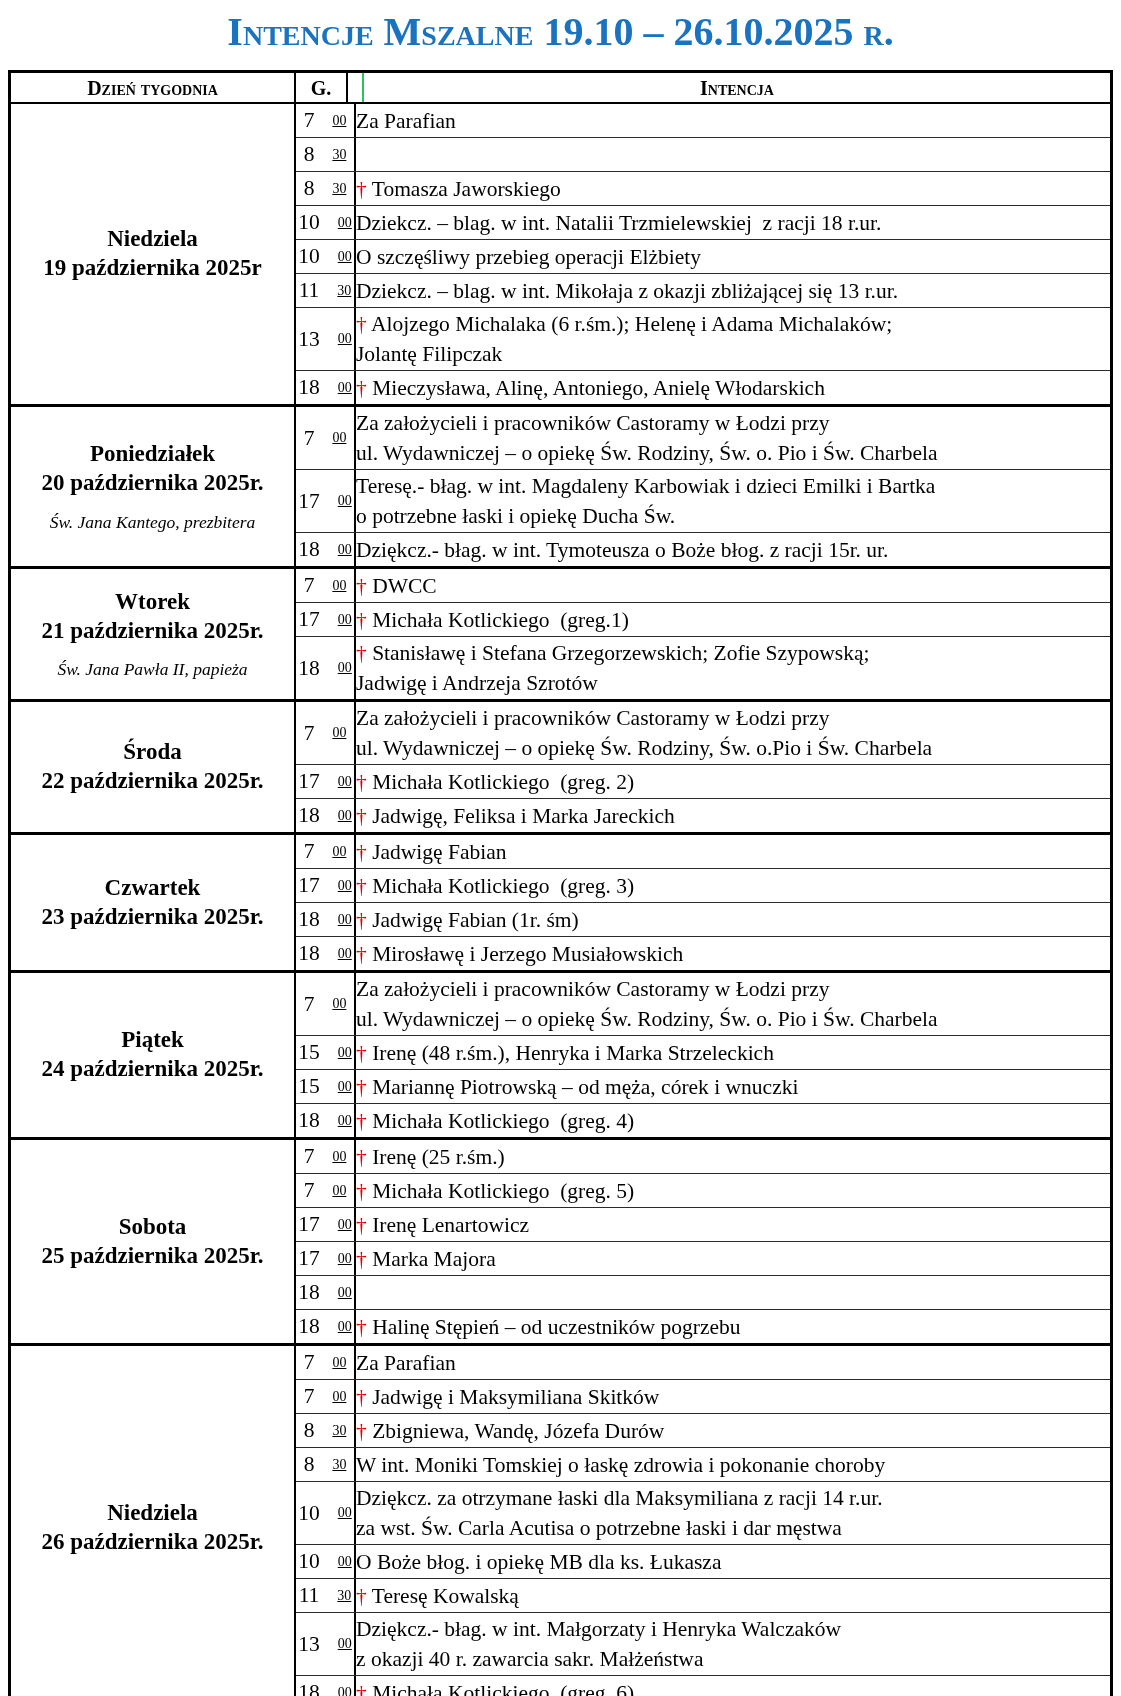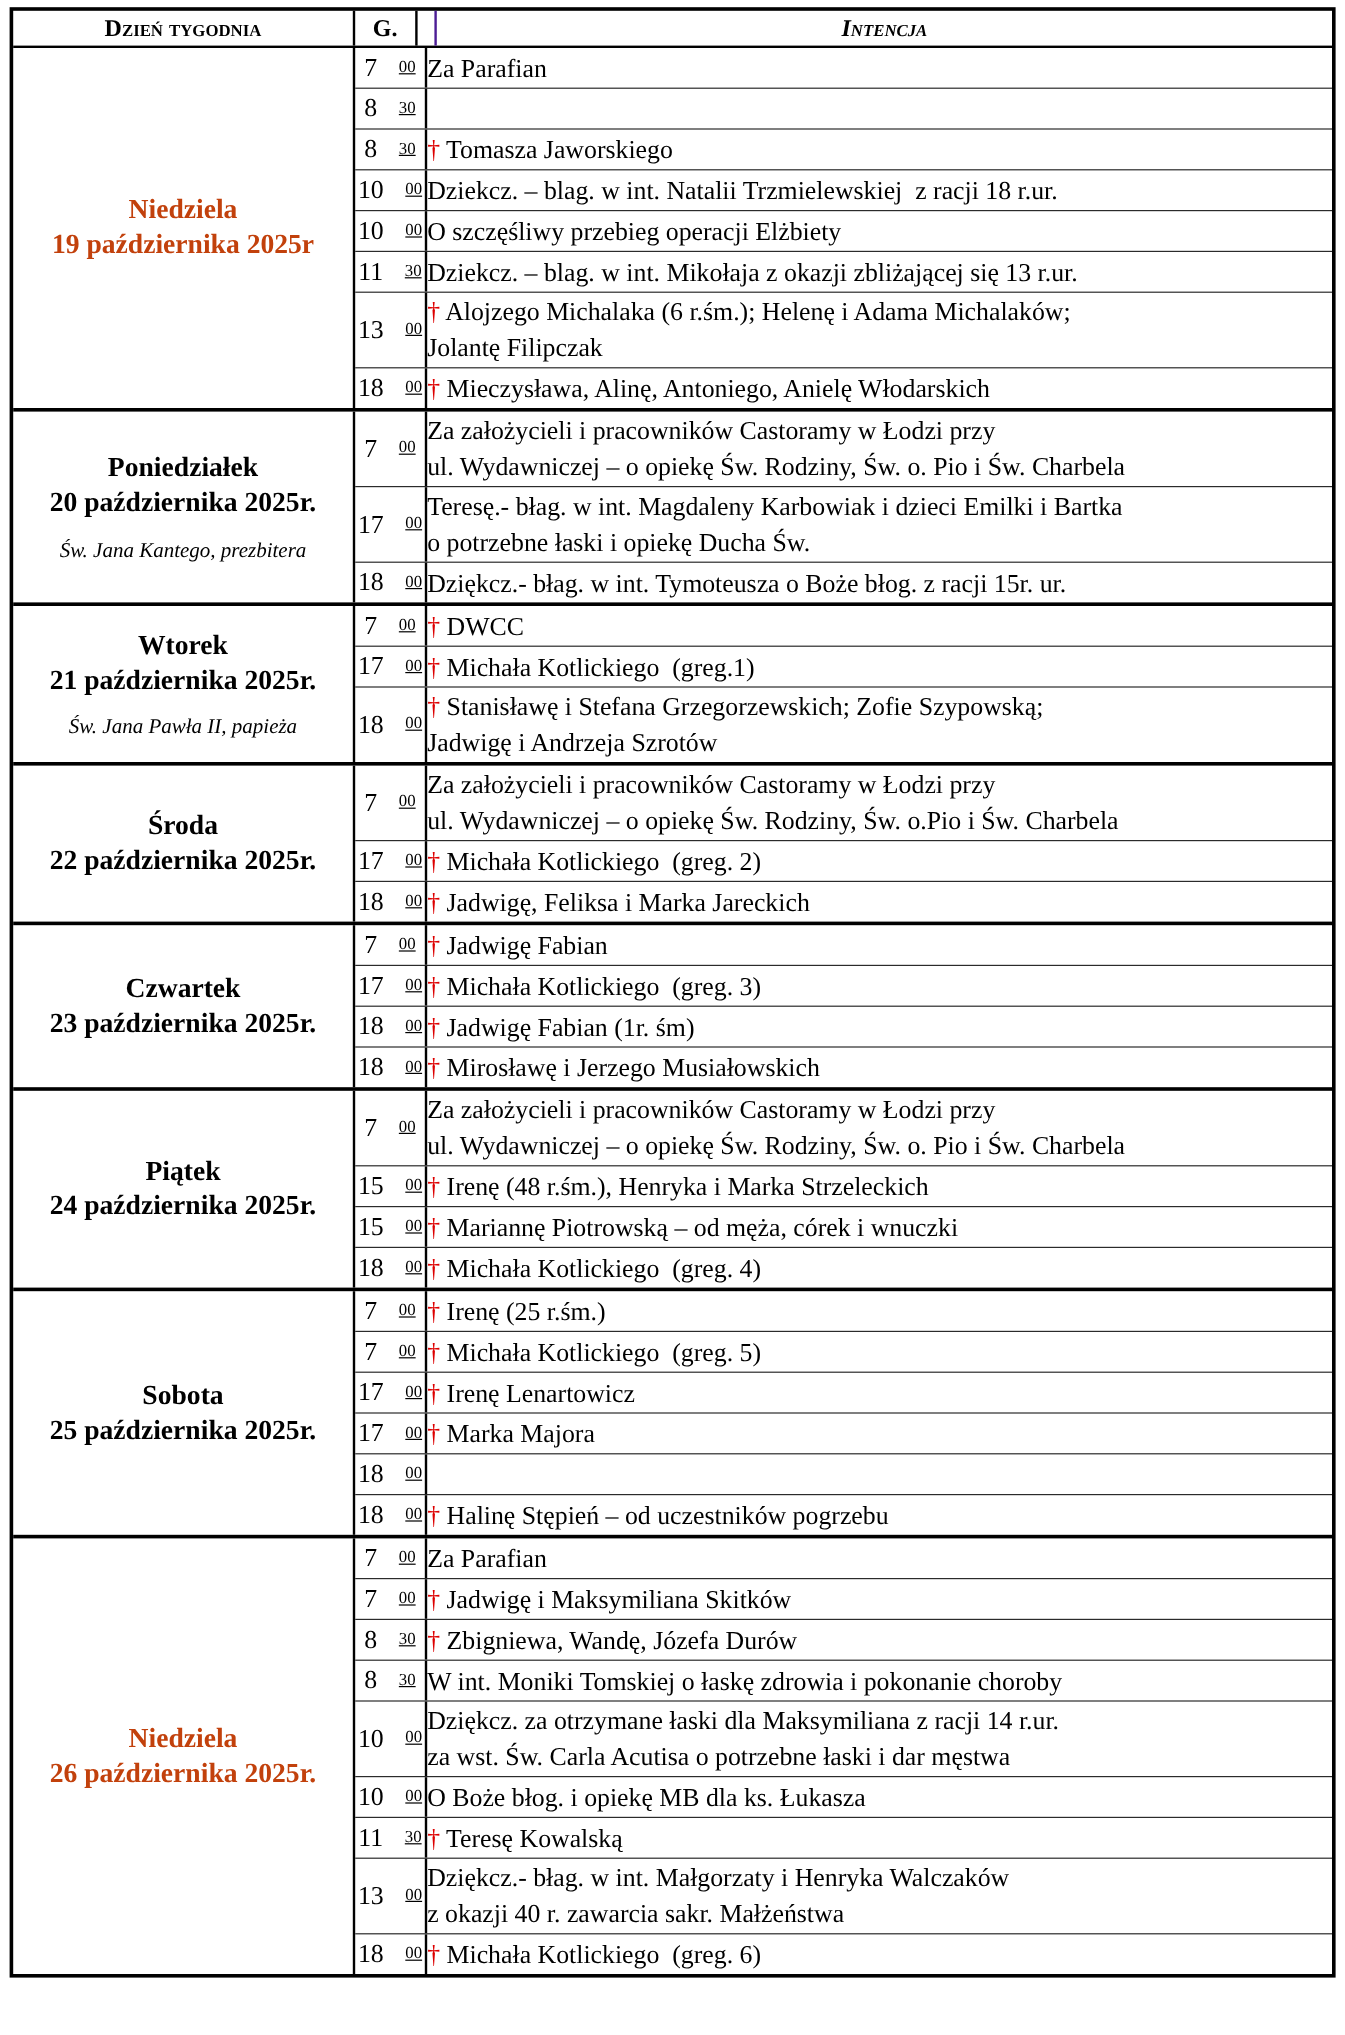--- a/index.html
+++ b/index.html
@@ -31,38 +31,38 @@
   .th {
     font-variant:small-caps;
     font-weight:bold;
     font-size:20px;
     text-align:center;
     padding:3px 0 2px 0;
     line-height:1.2;
   }
   .th-day  { border-right:2px solid #000; }
   .th-hour { border-right:2px solid #000; }
-  .th-int  { border-left:2px solid #4c1d95;font-style:italic; }
+  .th-int  { border-left:2px solid #22c55e; }
 
   .section { display:grid; grid-template-columns:285px 1fr; }
   .section + .section { border-top:3px solid #000; }
 
   .day-cell {
     border-right:2px solid #000;
     display:flex; flex-direction:column;
     align-items:center; justify-content:center;
     text-align:center;
     padding:6px 6px;
   }
   .day-name, .day-date {
     font-weight:bold;
     font-size:23px;
     line-height:1.25;
   }
-  .day-cell.red .day-name, .day-cell.red .day-date { color:#c2410c; }
+  .day-cell.red .day-name, .day-cell.red .day-date { color:#000000; }
   .day-feast {
     font-style:italic;
     font-size:17.5px;
     margin-top:14px;
     line-height:1.2;
   }
 
   .rows { display:flex; flex-direction:column; }
   .schedule-row {
     display:grid;
@@ -92,20 +92,21 @@
     white-space:pre-wrap;
     font-size:21.5px;
     line-height:30px;
   }
   .cross { color:#dd0000; }
 </style>
 </head>
 <body>
 
 <div class="page">
+  <div class="title">Intencje Mszalne  19.10 – 26.10.2025 r.</div>
 
   <div class="mass-table">
     <div class="thead">
       <div class="th th-day">Dzień tygodnia</div>
       <div class="th th-hour">G.</div>
       <div class="th-gap"></div>
       <div class="th th-int">Intencja</div>
     </div>
     <div class="tbody" id="tbody">
         <div class="section">

